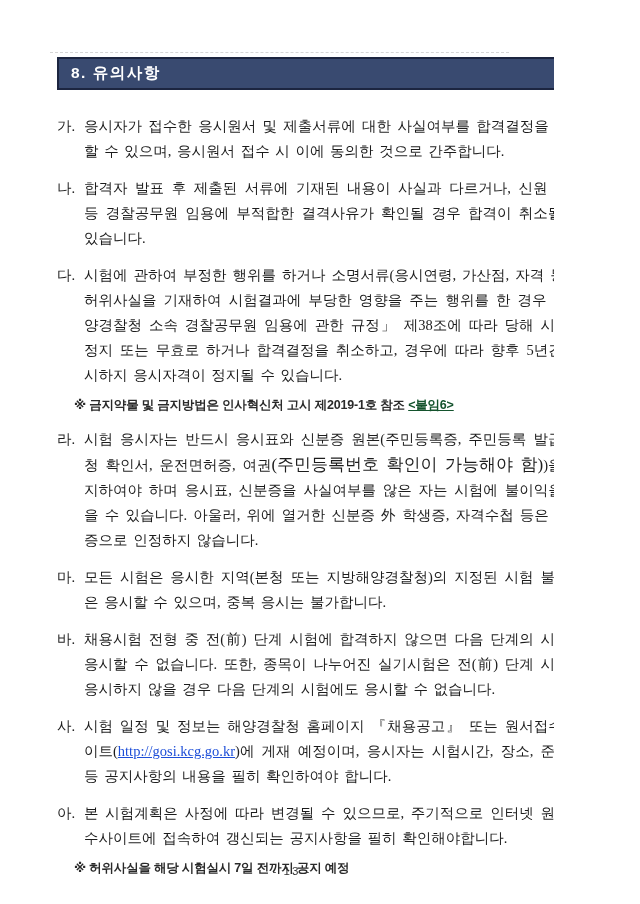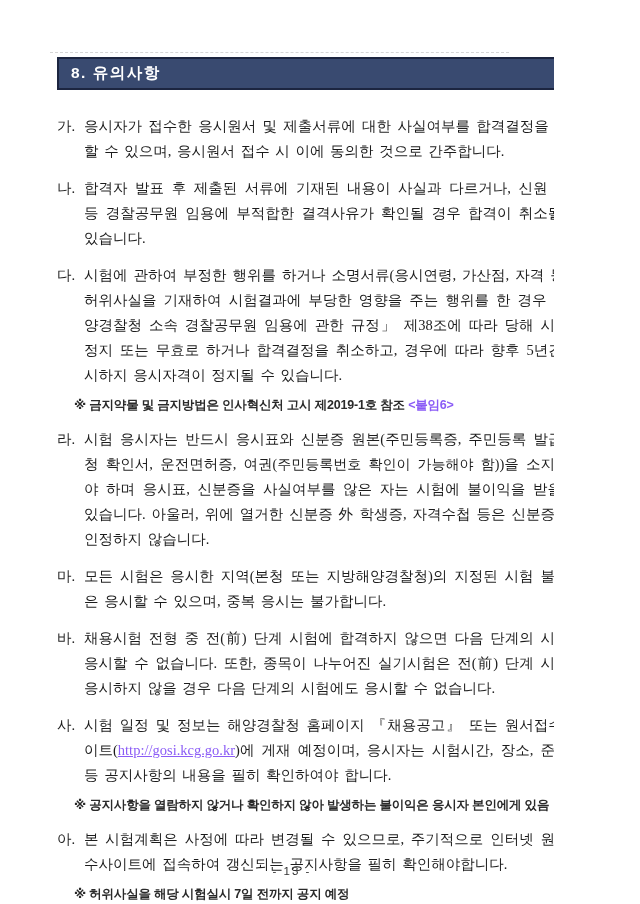--- a/index.html
+++ b/index.html
@@ -22,28 +22,28 @@
   }
   .content { position:absolute; left:57px; top:114px; width:527px; }
   .para { display:flex; margin-bottom:12px; }
   .para-label {
     flex:none; width:27px; font-size:14.5px; color:#1c1c1c; line-height:25px;
   }
   .para-text {
     flex:1; text-align:justify; font-size:14.5px; color:#1c1c1c;
     line-height:25px; word-spacing:2px;
   }
-  .para-text .small { font-size:14px; }
-  .para-text a.link { color:#8b5cf6; cursor:pointer; }
+  .para-text .small { font-size:17px; }
+  .para-text a.link { color:#1d4ed8; cursor:pointer; }
   .note {
     font-family:"Liberation Sans","DejaVu Sans",sans-serif;
     font-size:12.5px; font-weight:600; color:#2a2a2a;
     margin:-5px 0 12px 17px; line-height:20px; letter-spacing:-0.2px;
   }
-  .note .highlight { color:#8b5cf6; }
+  .note .highlight { color:#14532d;text-decoration:underline; }
   .footer {
     position:absolute; bottom:27px; left:15px; width:100%; text-align:center;
     font-family:"Liberation Sans","DejaVu Sans",sans-serif;
     font-size:11.5px; color:#333333; letter-spacing:2px;
   }
 </style>
 </head>
 <body>
 
 <div class="page">
@@ -74,21 +74,20 @@
         <span class="para-text"><span>모든 시험은 응시한 지역(본청 또는 지방해양경찰청)의 지정된 시험 불이익은 응시할 수 있으며, 중복 응시는 불가합니다.</span></span>
       </div>
       <div class="para">
         <span class="para-label">바.</span>
         <span class="para-text"><span>채용시험 전형 중 전(前) 단계 시험에 합격하지 않으면 다음 단계의 시험에 응시할 수 없습니다. 또한, 종목이 나누어진 실기시험은 전(前) 단계 시험에 응시하지 않을 경우 다음 단계의 시험에도 응시할 수 없습니다.</span></span>
       </div>
       <div class="para">
         <span class="para-label">사.</span>
         <span class="para-text"><span>시험 일정 및 정보는 해양경찰청 홈페이지 『채용공고』 또는 원서접수 사이트(</span><a class="link" href="#">http://gosi.kcg.go.kr</a><span>)에 게재 예정이며, 응시자는 시험시간, 장소, 준비물 등 공지사항의 내용을 필히 확인하여야 합니다.</span></span>
       </div>
-      <div class="note"><span>※ 공지사항을 열람하지 않거나 확인하지 않아 발생하는 불이익은 응시자 본인에게 있음</span></div>
       <div class="para">
         <span class="para-label">아.</span>
         <span class="para-text"><span>본 시험계획은 사정에 따라 변경될 수 있으므로, 주기적으로 인터넷 원서접수사이트에 접속하여 갱신되는 공지사항을 필히 확인해야합니다.</span></span>
       </div>
       <div class="note"><span>※ 허위사실을 해당 시험실시 7일 전까지 공지 예정</span></div>
     </div>
   <div class="footer">- 13 -</div>
 </div>
 
 </body></html>

